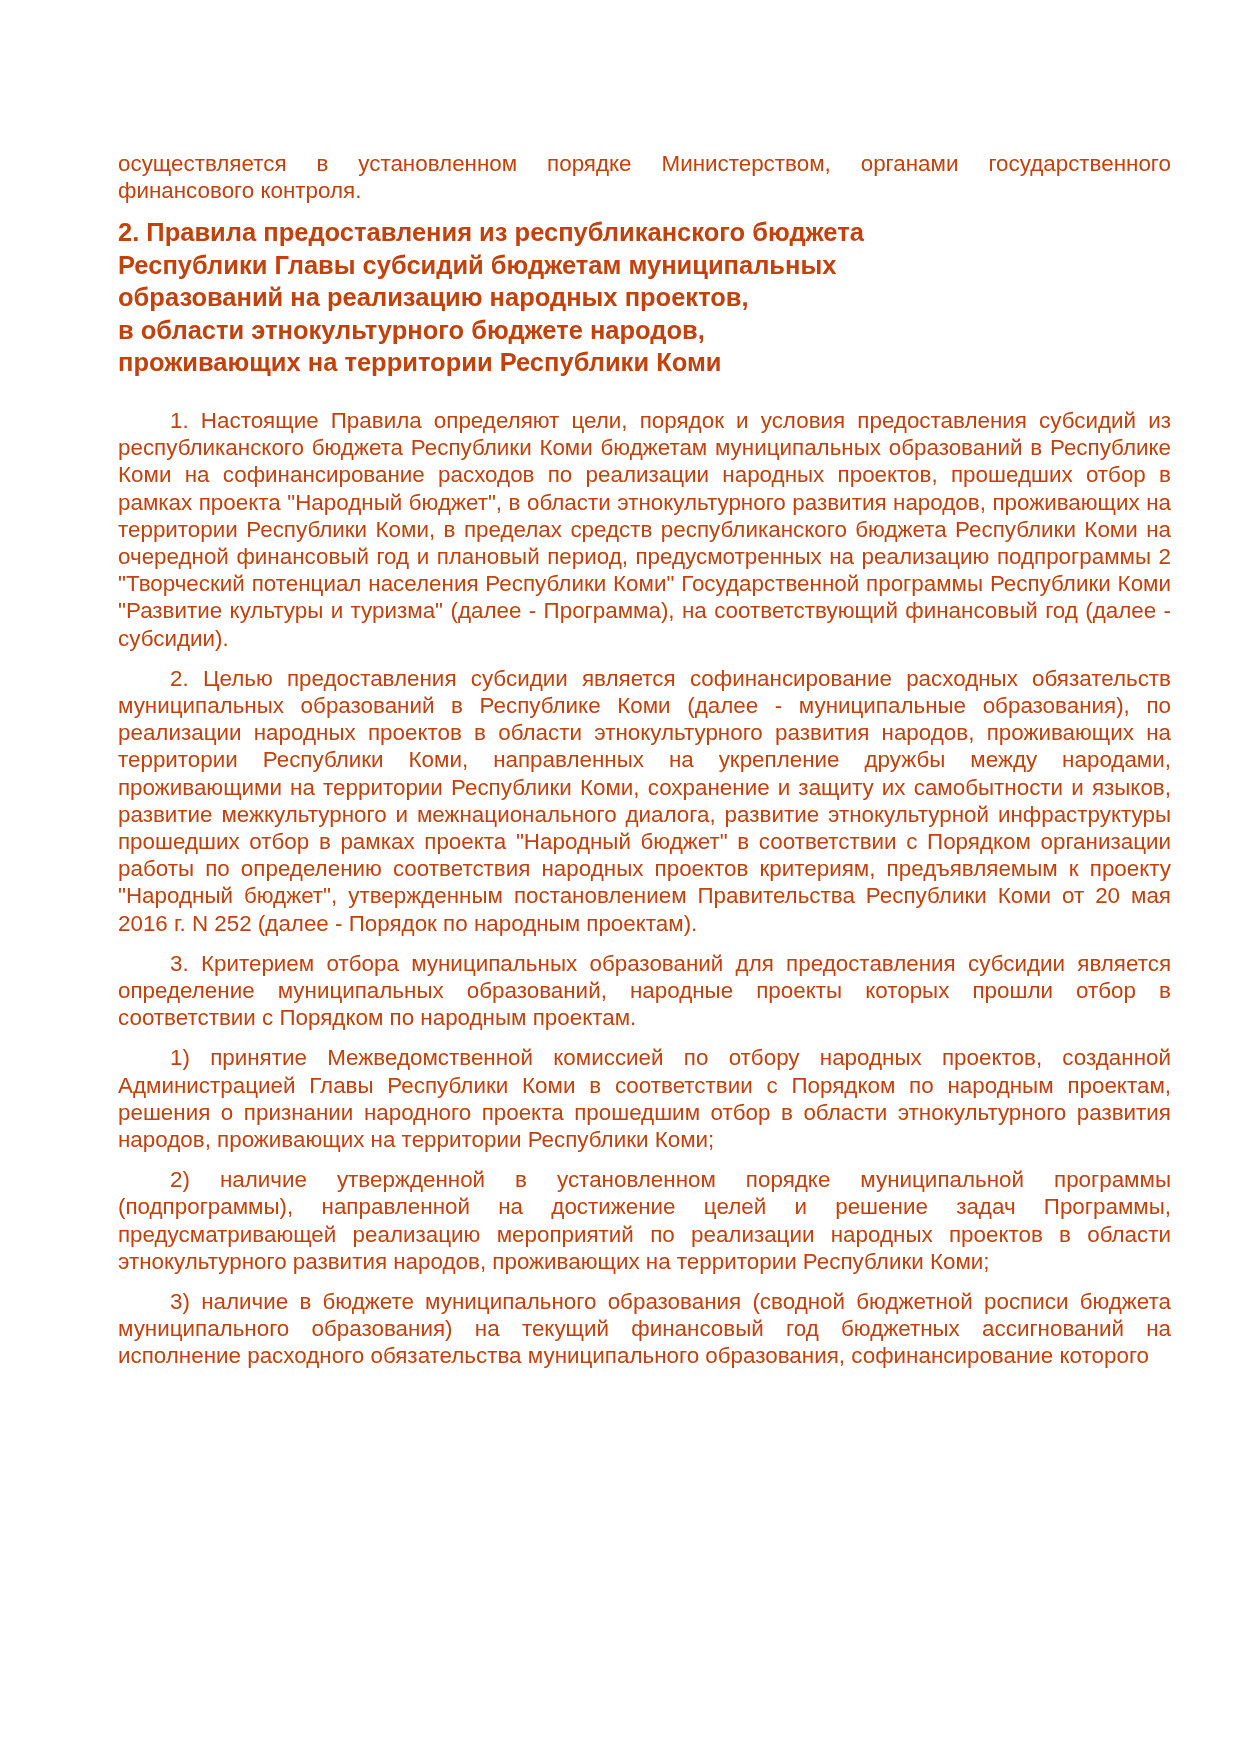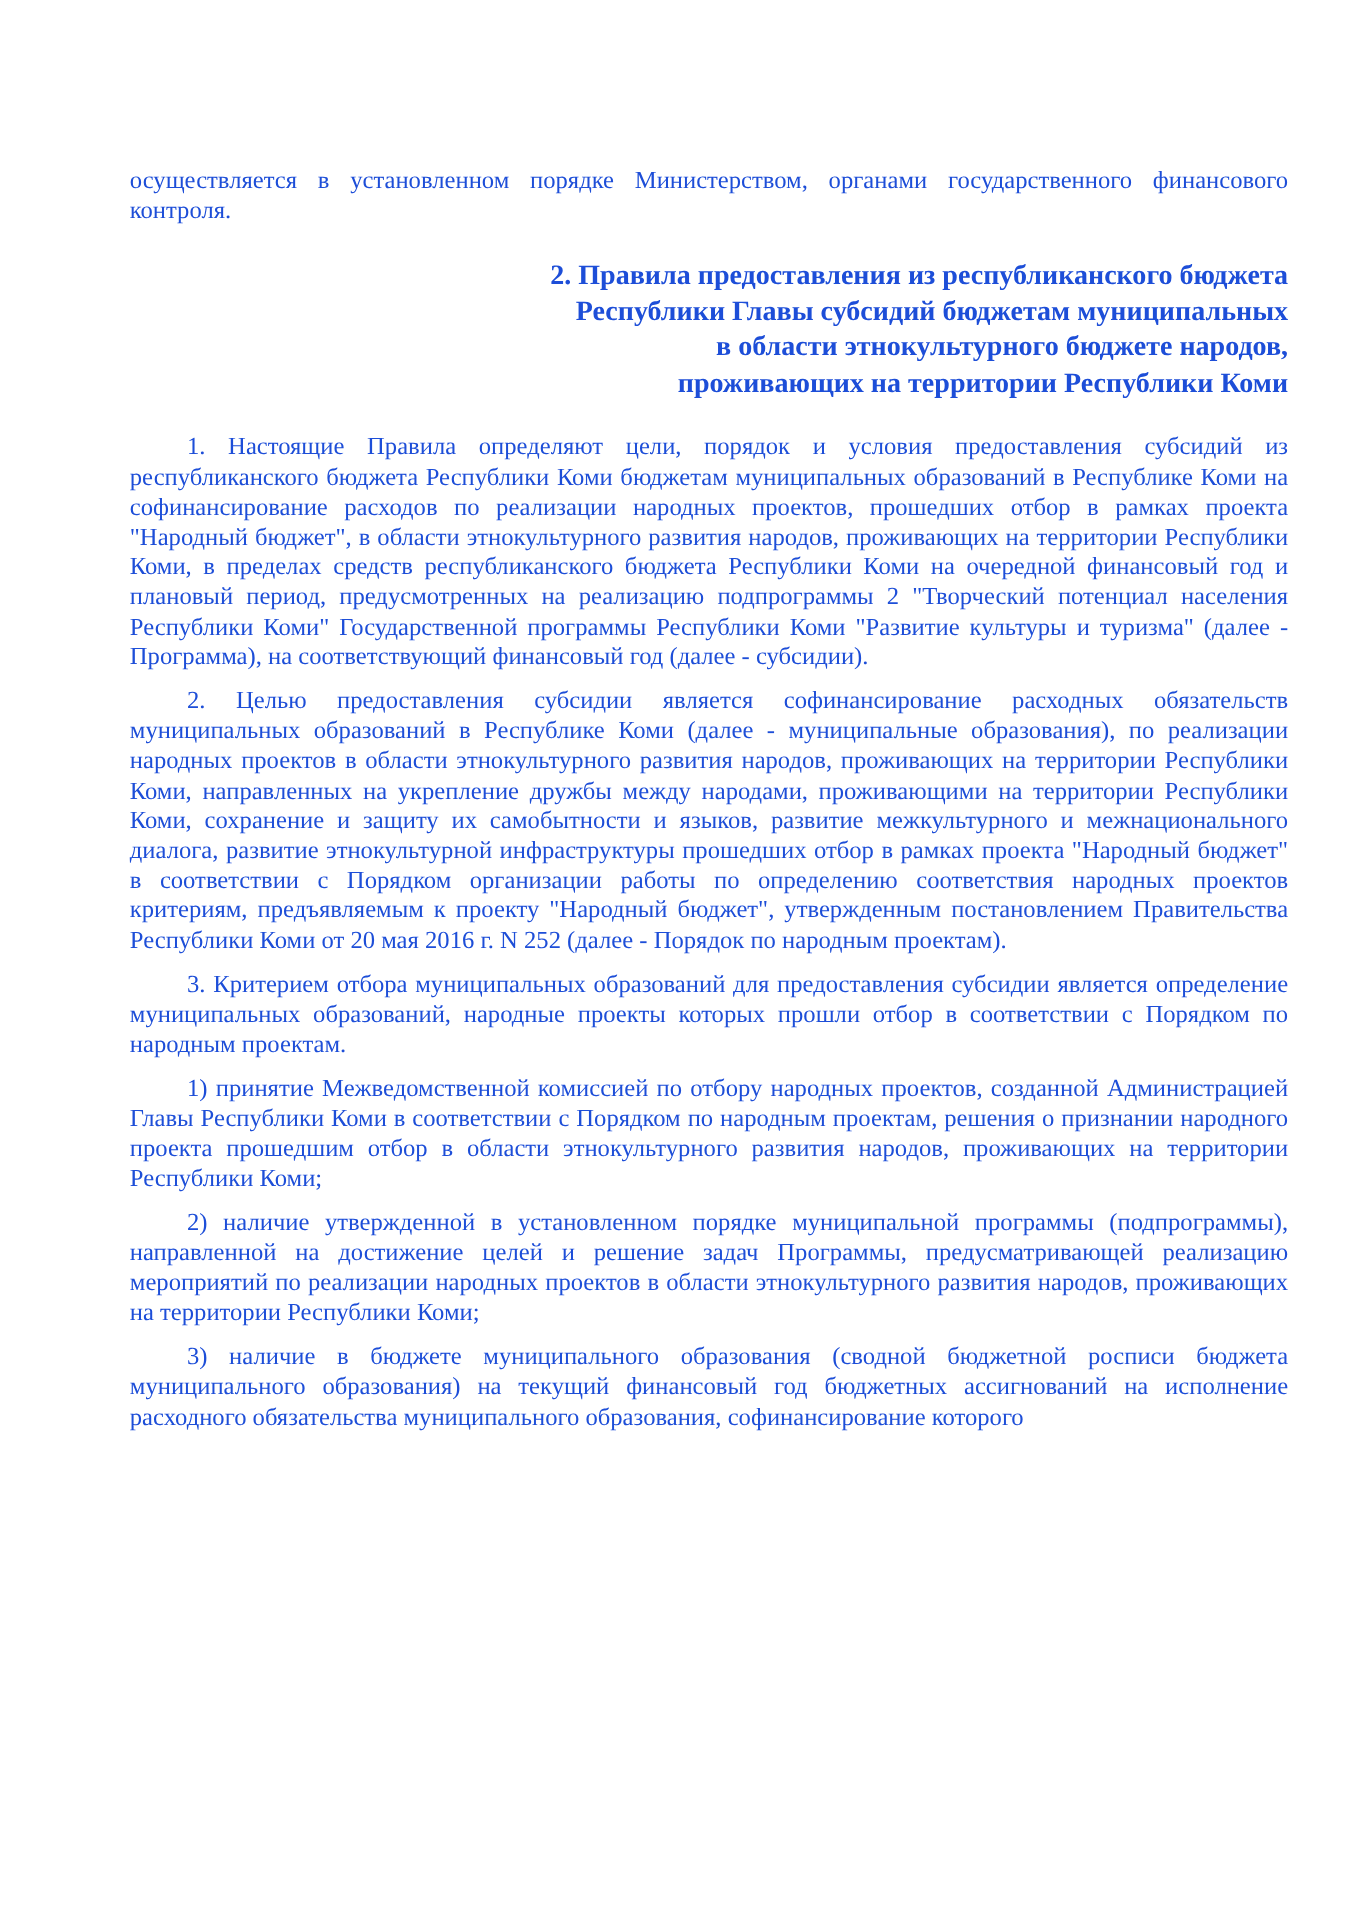--- a/index.html
+++ b/index.html
@@ -2,46 +2,47 @@
 <html><head>
 <meta charset="utf-8">
 <style>
   html, body { margin: 0; padding: 0; background: #ffffff; }
   body { width: 1240px; height: 1754px; position: relative; overflow: hidden; }
   .page {
     position: absolute;
     left: 118px;
     top: 150px;
     width: 1053px;
-    color: #1d4ed8;
-    font-family: Liberation Serif, serif;
+    color: #c2410c;
+    font-family: Liberation Sans, sans-serif;
     font-size: 22.4px;
     line-height: 27.2px;
   }
   p { margin: 0; text-align: justify; }
   .indent { text-indent: 52px; }
   .gap { margin-top: 13px; }
   .heading {
-    margin-top: 30px;
-    text-align: right;
+    margin-top: 12px;
+    text-align: left;
     font-weight: bold;
     font-size: 25.5px;
     line-height: 32.5px;
   }
   .heading span { display: block; }
 </style>
 </head>
 <body>
 
 <div class="page">
   <p>осуществляется в установленном порядке Министерством, органами государственного финансового контроля.</p>
 
   <div class="heading">
     <span>2. Правила предоставления из республиканского бюджета</span>
     <span>Республики Главы субсидий бюджетам муниципальных</span>
+    <span>образований на реализацию народных проектов,</span>
     <span>в области этнокультурного бюджете народов,</span>
     <span>проживающих на территории Республики Коми</span>
   </div>
 
   <p class="indent gap" style="margin-top:28px">1. Настоящие Правила определяют цели, порядок и условия предоставления субсидий из республиканского бюджета Республики Коми бюджетам муниципальных образований в Республике Коми на софинансирование расходов по реализации народных проектов, прошедших отбор в рамках проекта "Народный бюджет", в области этнокультурного развития народов, проживающих на территории Республики Коми, в пределах средств республиканского бюджета Республики Коми на очередной финансовый год и плановый период, предусмотренных на реализацию подпрограммы 2 "Творческий потенциал населения Республики Коми" Государственной программы Республики Коми "Развитие культуры и туризма" (далее - Программа), на соответствующий финансовый год (далее - субсидии).</p>
   <p class="indent gap">2. Целью предоставления субсидии является софинансирование расходных обязательств муниципальных образований в Республике Коми (далее - муниципальные образования), по реализации народных проектов в области этнокультурного развития народов, проживающих на территории Республики Коми, направленных на укрепление дружбы между народами, проживающими на территории Республики Коми, сохранение и защиту их самобытности и языков, развитие межкультурного и межнационального диалога, развитие этнокультурной инфраструктуры прошедших отбор в рамках проекта "Народный бюджет" в соответствии с Порядком организации работы по определению соответствия народных проектов критериям, предъявляемым к проекту "Народный бюджет", утвержденным постановлением Правительства Республики Коми от 20 мая 2016 г. N 252 (далее - Порядок по народным проектам).</p>
   <p class="indent gap">3. Критерием отбора муниципальных образований для предоставления субсидии является определение муниципальных образований, народные проекты которых прошли отбор в соответствии с Порядком по народным проектам.</p>
   <p class="indent gap">1) принятие Межведомственной комиссией по отбору народных проектов, созданной Администрацией Главы Республики Коми в соответствии с Порядком по народным проектам, решения о признании народного проекта прошедшим отбор в области этнокультурного развития народов, проживающих на территории Республики Коми;</p>
   <p class="indent gap">2) наличие утвержденной в установленном порядке муниципальной программы (подпрограммы), направленной на достижение целей и решение задач Программы, предусматривающей реализацию мероприятий по реализации народных проектов в области этнокультурного развития народов, проживающих на территории Республики Коми;</p>
   <p class="indent gap">3) наличие в бюджете муниципального образования (сводной бюджетной росписи бюджета муниципального образования) на текущий финансовый год бюджетных ассигнований на исполнение расходного обязательства муниципального образования, софинансирование которого</p>

